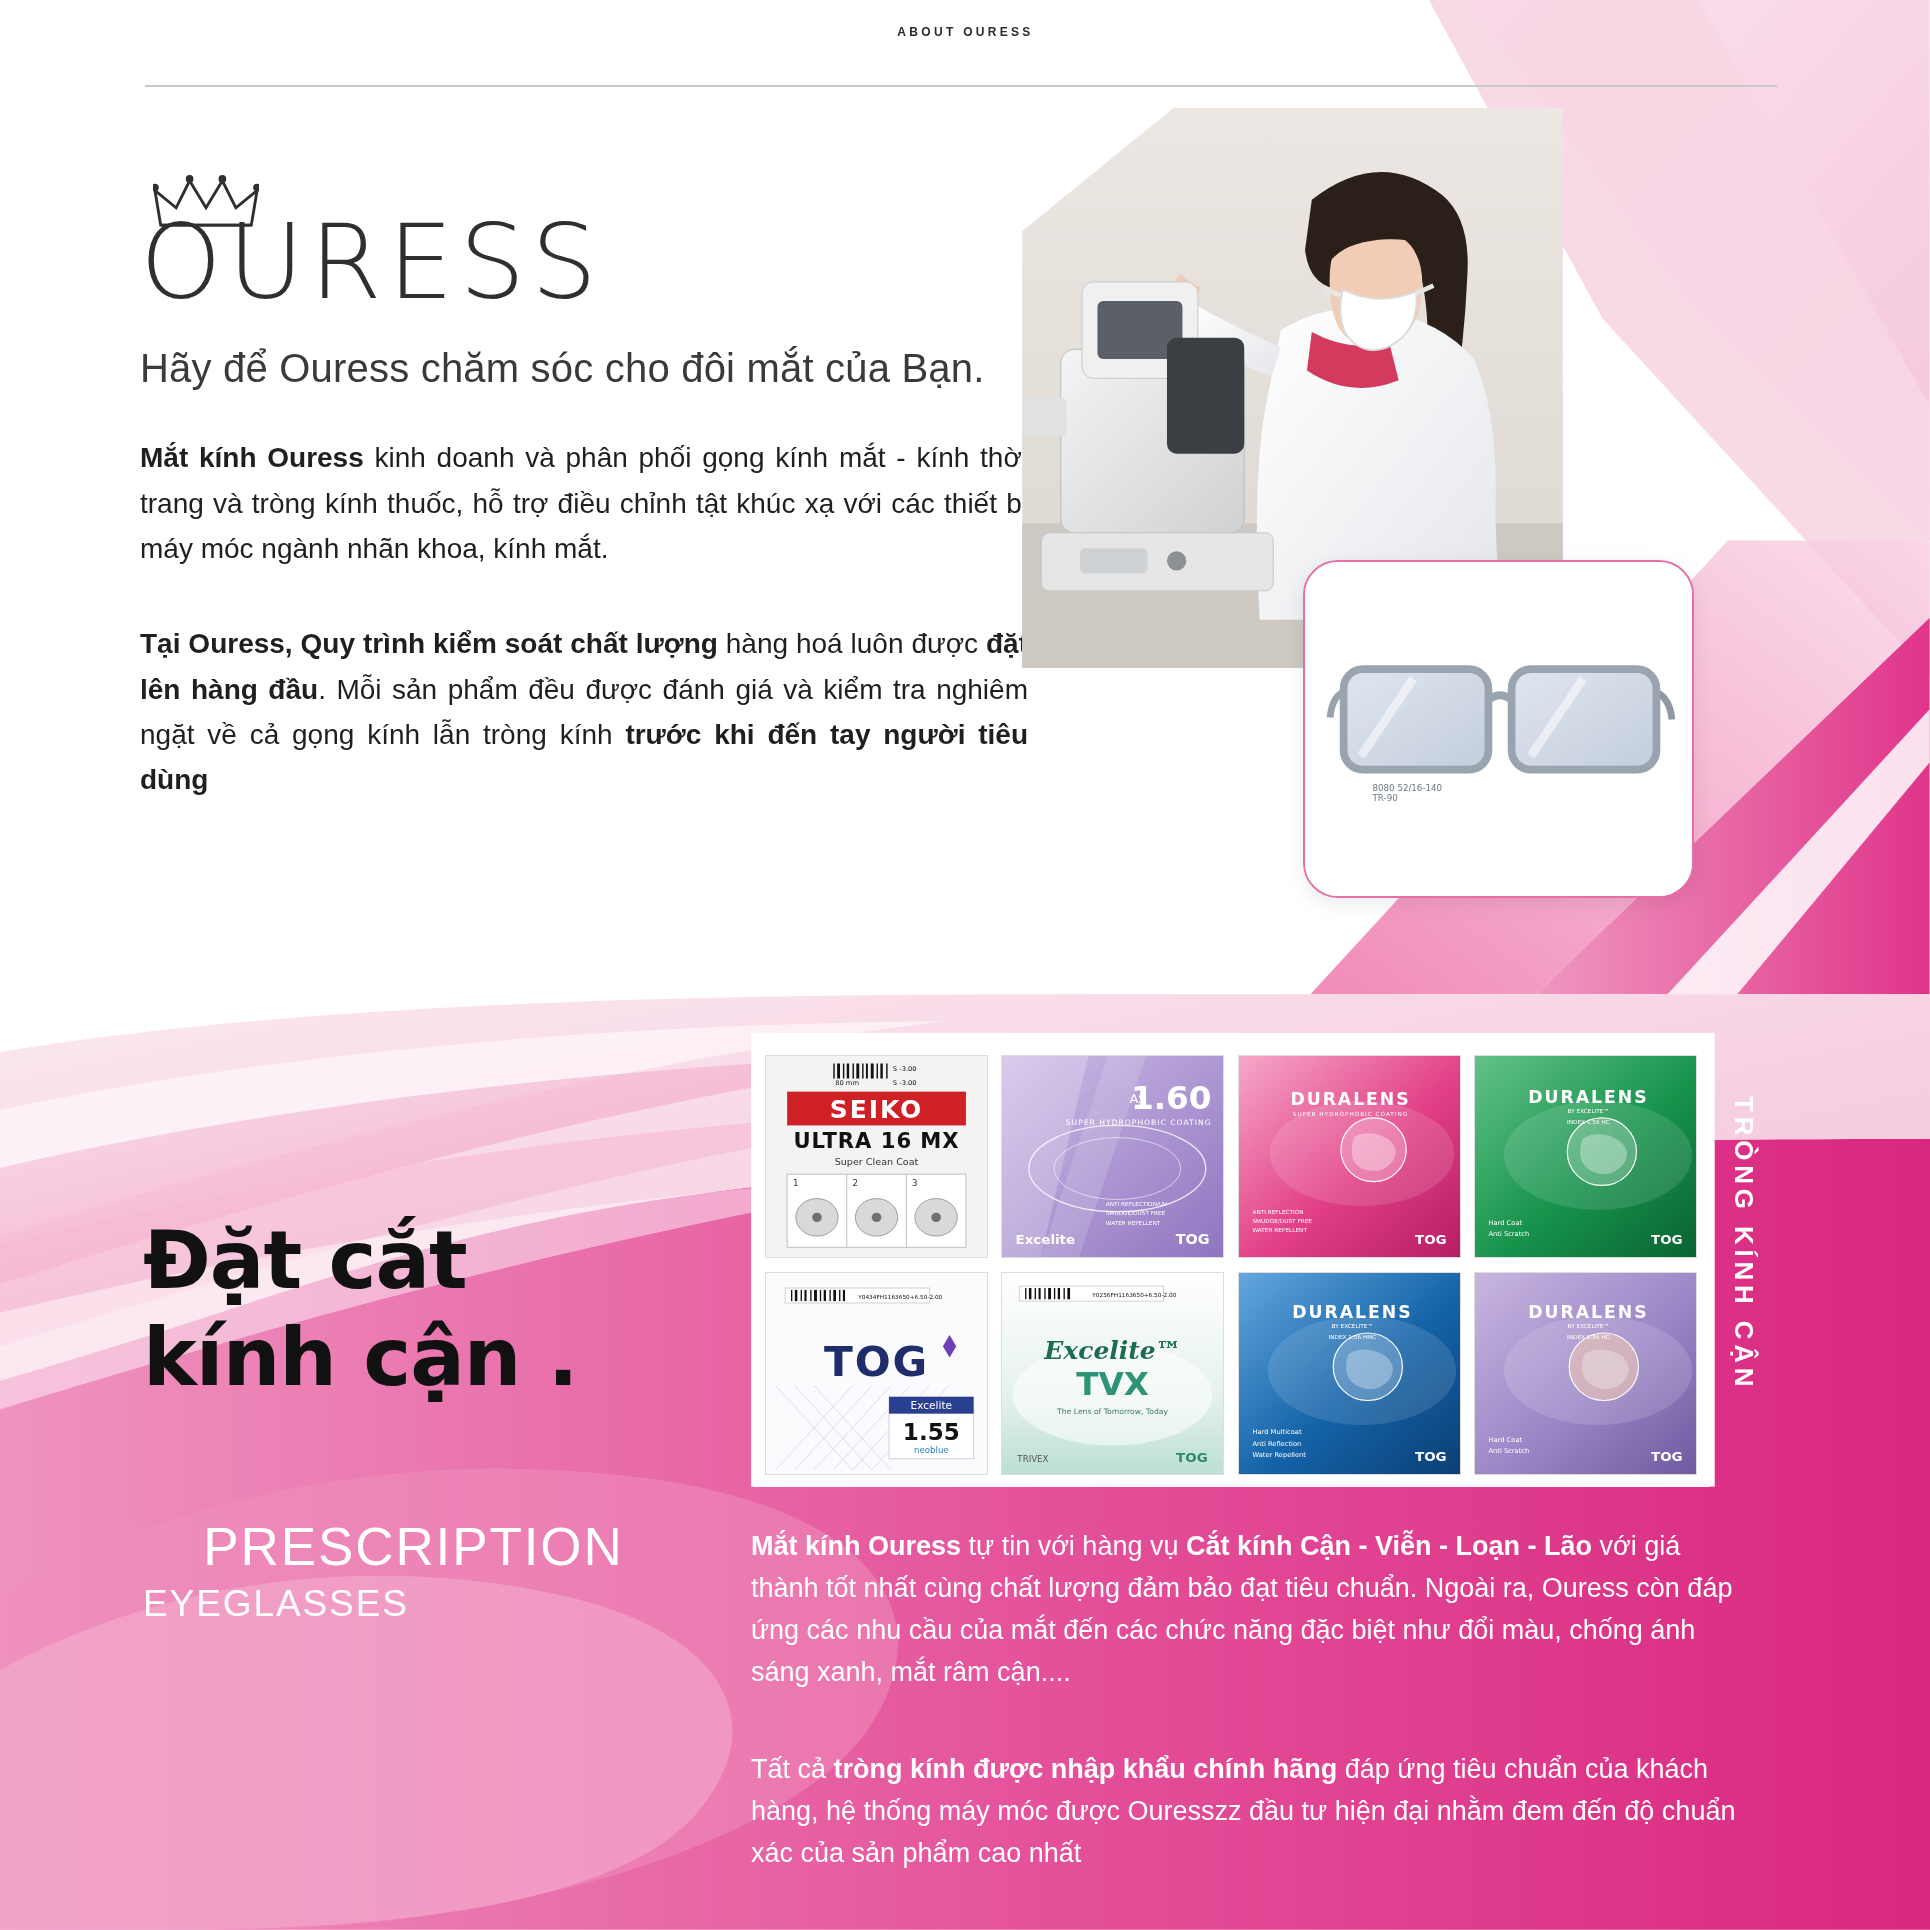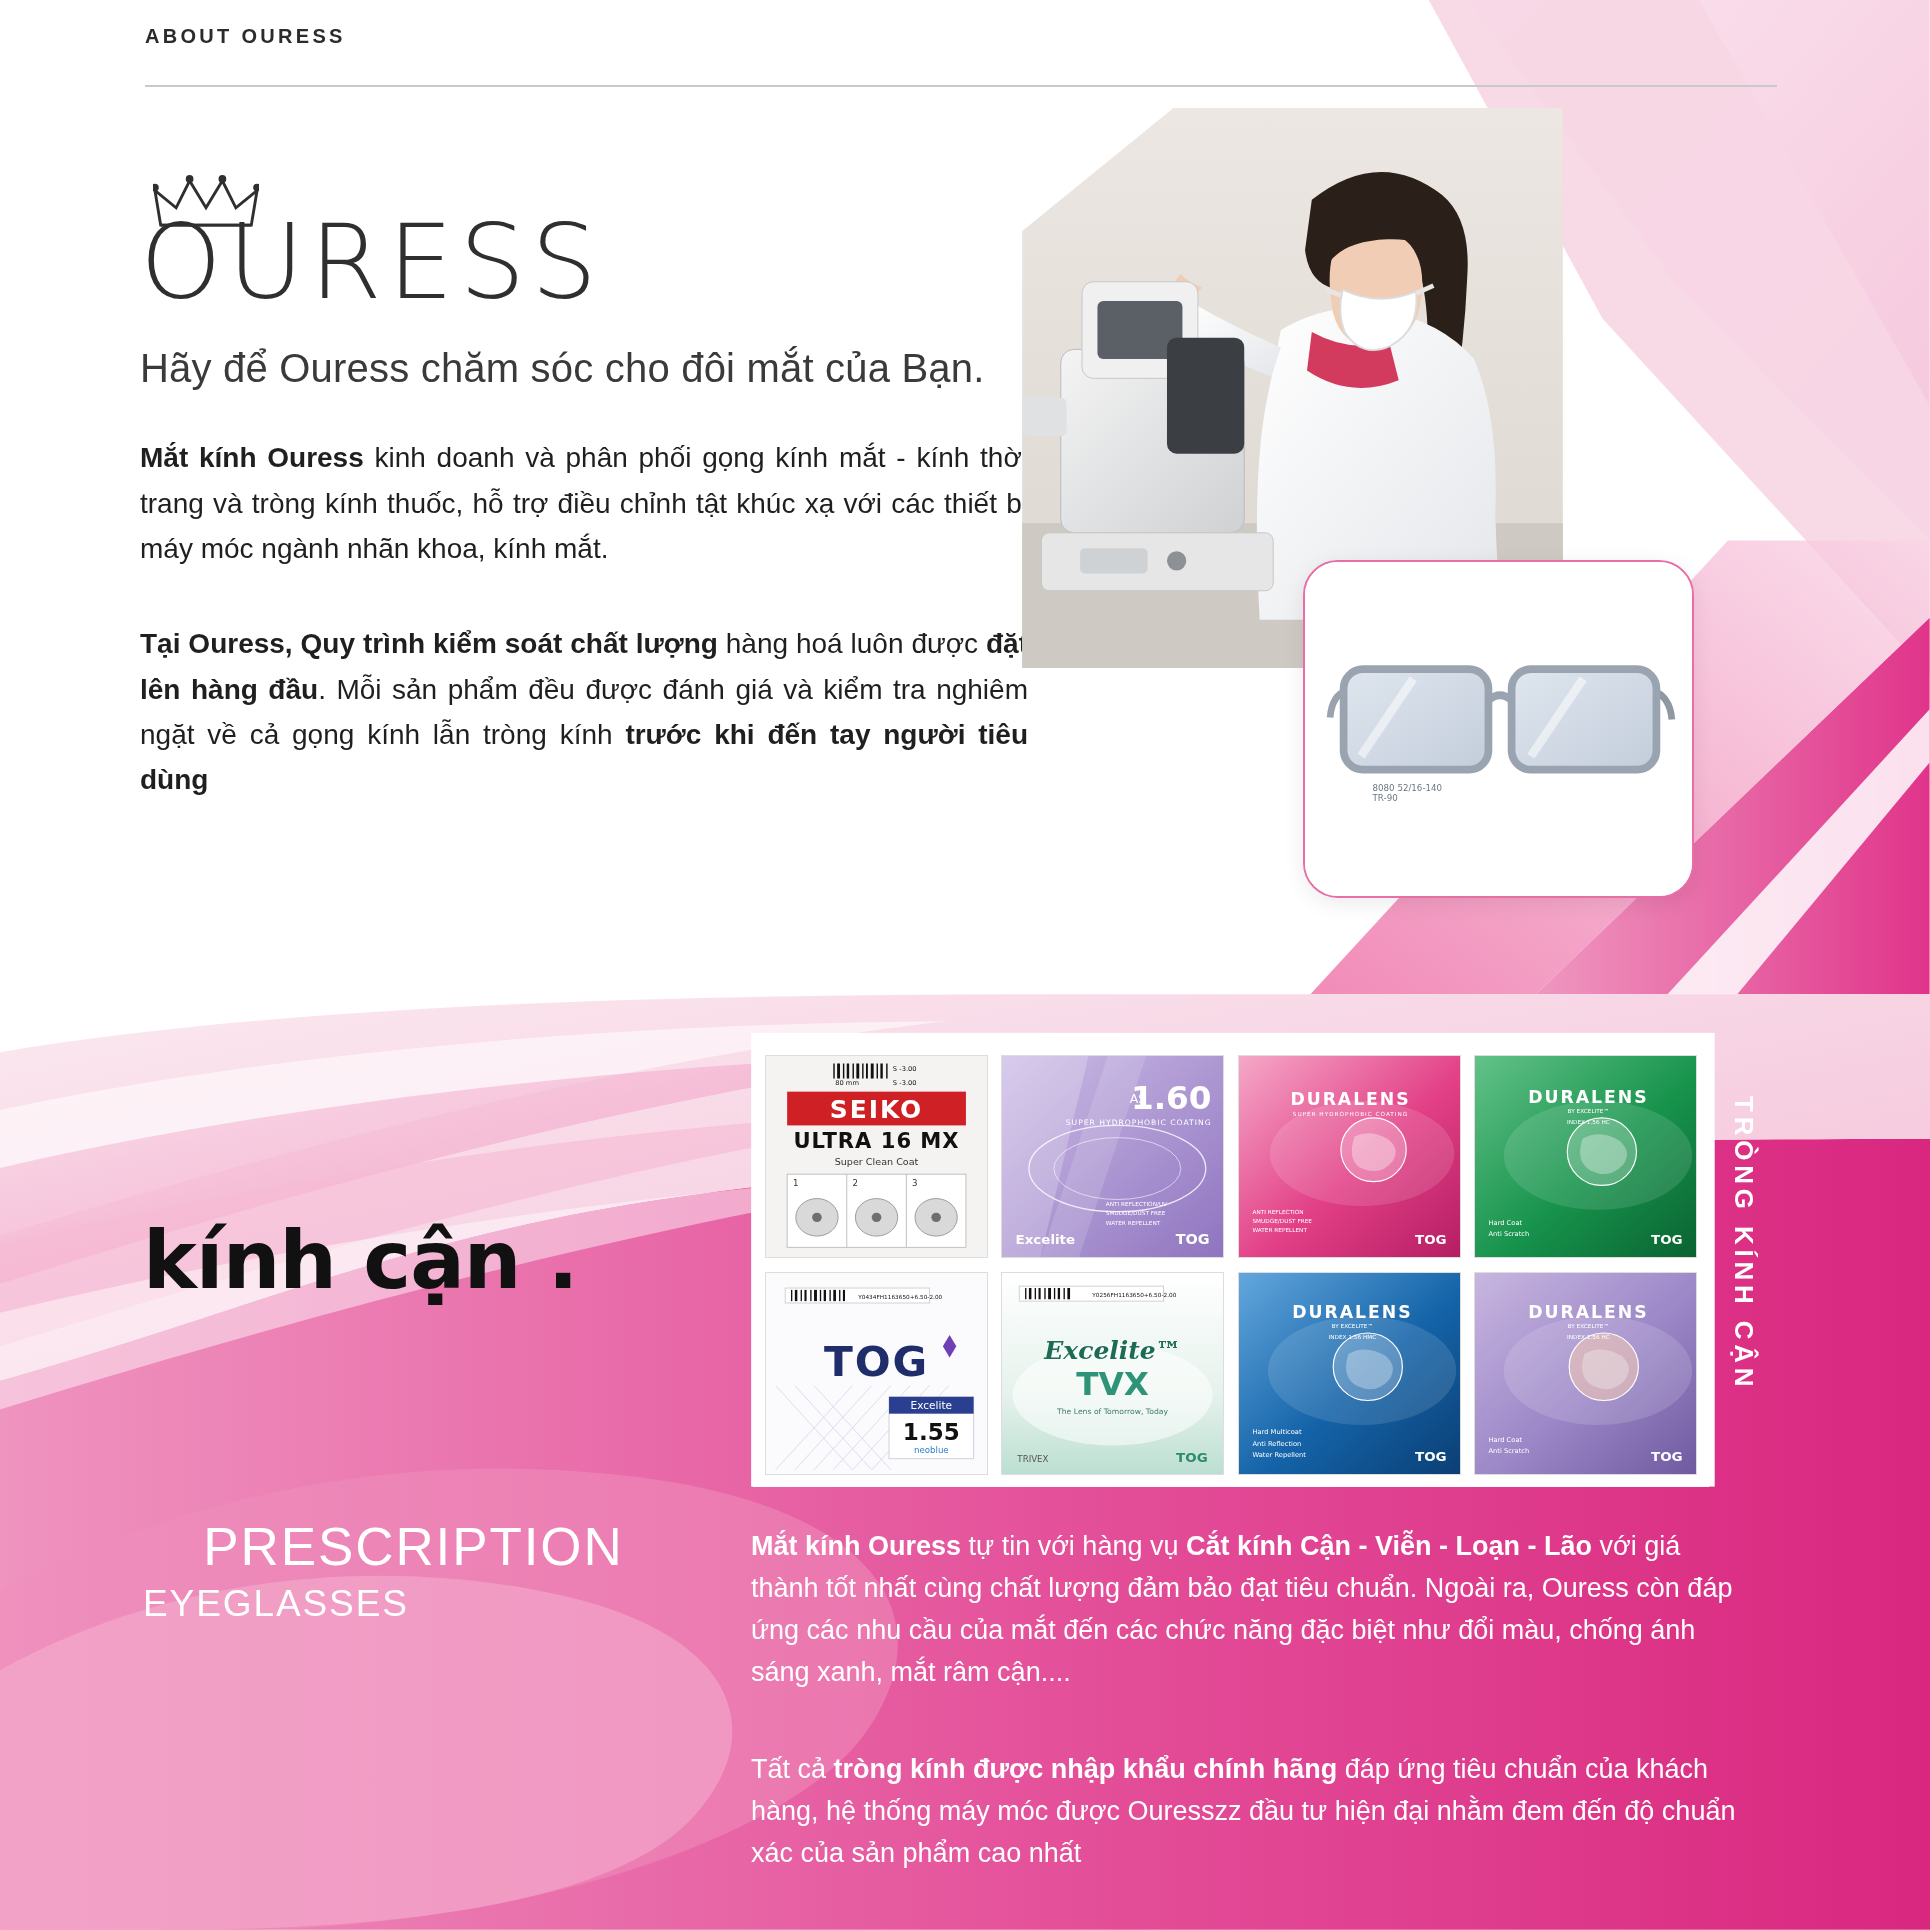--- a/index.html
+++ b/index.html
@@ -24,21 +24,21 @@
   .bg-bottom-wrap {
     position: absolute; top: 994px; left: 0; width: 1930px; height: 936px;
     overflow: hidden; pointer-events: none;
   }
 
   
   .header {
     position: absolute; top: 25px; left: 145px; width: 1641px;
   }
   .header-label {
-    font-size: 20px; letter-spacing: 3.3px; font-weight: 600; color: #2b2b2b;
+    font-size: 12px; letter-spacing: 3.3px; font-weight: 600; color: #2b2b2b; text-align: center;
   }
   .header-rule {
     position: absolute; top: 60px; left: 0; width: 1632px; height: 1.9px;
     background: #c9c9c9;
   }
 
   
   .brand {
     position: absolute; top: 208px; left: 140px; width: 898px;
   }
@@ -316,20 +316,21 @@
       <path d="M0,330 C330,250 720,196 1040,182 C760,220 420,300 0,430 Z" fill="#ffffff" opacity=".45"></path>
 
       <path d="M0,620 C180,520 420,470 660,500 C900,530 980,640 900,760 C820,880 520,969 240,969 L0,969 Z" fill="#ef8ebb" opacity=".55"></path>
       <path d="M0,700 C160,612 360,580 560,618 C760,656 800,760 720,850 C640,940 420,969 180,969 L0,969 Z" fill="#f6b3d2" opacity=".5"></path>
 
       <rect x="778" y="40" width="998" height="470" fill="#ffffff"></rect>
     </svg>
   </div>
 
   <div class="bottom-title">
+    <div>Đặt cắt</div>
     <div>kính cận .</div>
   </div>
 
   <div class="prescription">
     <div class="presc-1">PRESCRIPTION</div>
     <div class="presc-2">EYEGLASSES</div>
   </div>
 
   <div class="lens-panel">
     <div class="lens-grid">

